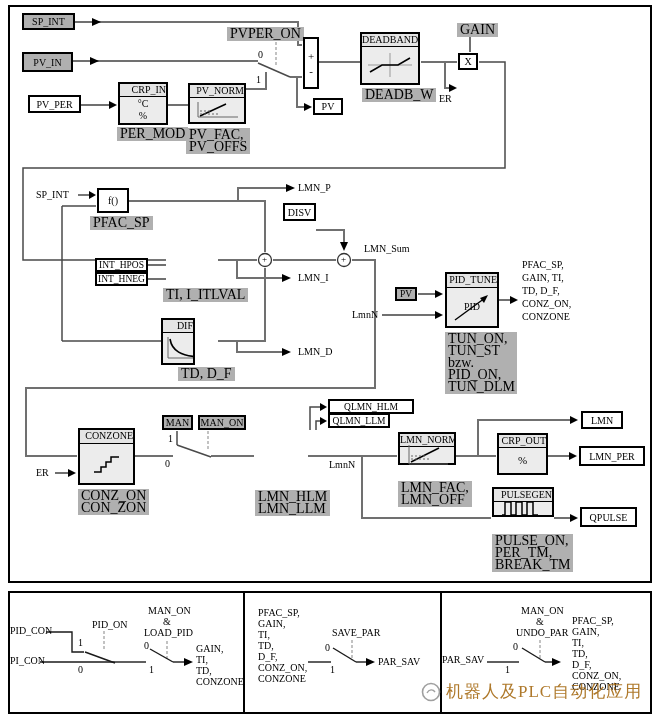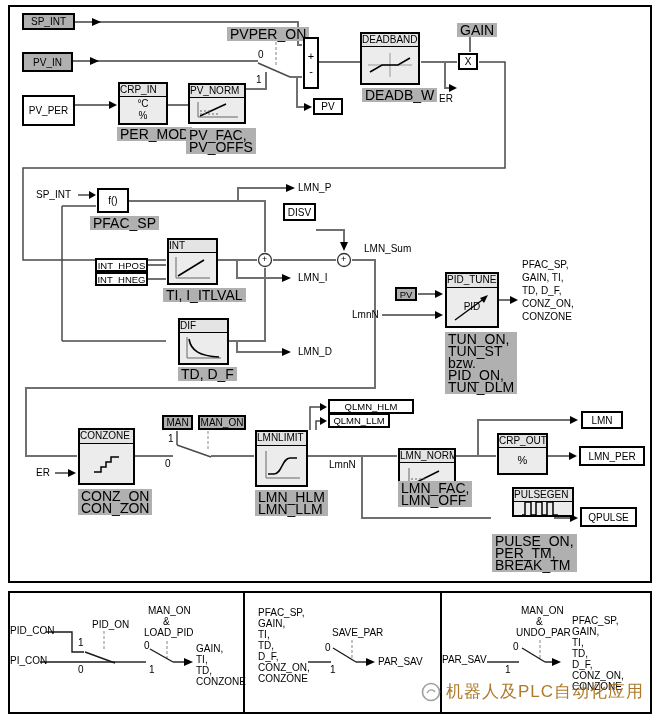--- a/index.html
+++ b/index.html
@@ -1,23 +1,23 @@
 <!DOCTYPE html>
 <html><head>
 <meta charset="utf-8">
 <style>
   html,body{margin:0;padding:0;background:#fff;}
   *{box-sizing:border-box;}
   #fig{position:relative;width:661px;height:723px;background:#fff;
-       font-family:Liberation Sans, sans-serif;color:#000;overflow:hidden;padding-left:12px;}
+       font-family:Liberation Serif, serif;color:#000;overflow:hidden;padding-left:12px;}
   .frame{position:absolute;border:2px solid #000;z-index:0;background:transparent;}
   .vdiv{position:absolute;width:2px;background:#000;z-index:0;}
   svg.overlay{position:absolute;left:0;top:0;z-index:1;}
   .blk{position:absolute;border:2px solid #000;background:#ececec;z-index:2;}
-  .blk .hd{height:13px;line-height:12px;text-align:left;font-size:10px;
+  .blk .hd{height:13px;line-height:12px;text-align:right;font-size:10px;
            border-bottom:1.5px solid #000;background:#e4e4e4;overflow:hidden;}
   .blk .bd{position:relative;display:flex;align-items:center;justify-content:center;
            width:100%;height:calc(100% - 14px);}
   .ibox{position:absolute;border:2px solid #000;background:#b0b0b0;display:flex;
         align-items:center;justify-content:center;font-size:10px;z-index:2;overflow:hidden;}
   .obox{position:absolute;border:2px solid #000;background:#fff;display:flex;
         align-items:center;justify-content:center;font-size:10px;z-index:2;overflow:hidden;}
   .glbl{position:absolute;background:#b0b0b0;font-size:14px;line-height:12px;
         padding:1px 3px;white-space:pre-line;z-index:2;}
   .tlbl{position:absolute;font-size:10px;line-height:11px;white-space:pre-line;z-index:2;}
@@ -132,21 +132,21 @@
       <polygon points="552,658 552,666 561,662"></polygon>
     </g>
     <g>
       <circle cx="265" cy="260" r="6.5" fill="#fff" stroke="#333" stroke-width="1.3"></circle>
       <circle cx="344" cy="260" r="6.5" fill="#fff" stroke="#333" stroke-width="1.3"></circle>
     </g>
   </svg>
 
   <div class="ibox" style="left:22px;top:13px;width:53px;height:17px">SP_INT</div>
   <div class="ibox" style="left:22px;top:52px;width:51px;height:20px">PV_IN</div>
-  <div class="obox" style="left:22px;top:95px;width:53px;height:31px">PV_PER</div>
+  <div class="obox" style="left:28px;top:95px;width:53px;height:18px">PV_PER</div>
 
   <div class="glbl" style="left:227px;top:27px">PVPER_ON</div>
   <div class="tlbl" style="left:258px;top:49px">0</div>
   <div class="tlbl" style="left:256px;top:74px">1</div>
 
   <div class="blk" style="left:118px;top:82px;width:50px;height:43px">
     <div class="hd">CRP_IN</div>
     <div class="bd" style="flex-direction:column;font-size:10px;line-height:12px">
       <span>°C</span>
       <span>%</span>
@@ -190,32 +190,23 @@
   <div class="tlbl" style="left:439px;top:93px">ER</div>
 
   <div class="tlbl" style="left:36px;top:189px">SP_INT</div>
   <div class="obox" style="left:97px;top:188px;width:32px;height:25px">f()</div>
   <div class="glbl" style="left:90px;top:216px">PFAC_SP</div>
   <div class="tlbl" style="left:298px;top:182px">LMN_P</div>
 
   <div class="obox sm" style="left:95px;top:258px;width:53px;height:14px">INT_HPOS</div>
   <div class="obox sm" style="left:95px;top:272px;width:53px;height:14px">INT_HNEG</div>
 
-  <div class="blk" style="left:167px;top:238px;width:51px;height:47px">
-    <div class="hd">INT</div>
-    <div class="bd">
-      <svg width="43" height="26">
-        <path d="M5,2 V23 H39" stroke="#666" stroke-width="1" fill="none"></path>
-        <path d="M7,21 L33,5" stroke="#000" stroke-width="1.6" fill="none"></path>
-      </svg>
-    </div>
-  </div>
   <div class="glbl" style="left:163px;top:288px">TI, I_ITLVAL</div>
 
-  <div class="blk" style="left:178px;top:318px;width:51px;height:47px">
+  <div class="blk" style="left:161px;top:318px;width:34px;height:47px">
     <div class="hd">DIF</div>
     <div class="bd">
       <svg width="43" height="26">
         <path d="M5,2 V23 H39" stroke="#666" stroke-width="1" fill="none"></path>
         <path d="M7,4 C9,16 18,21 37,22" stroke="#000" stroke-width="1.6" fill="none"></path>
       </svg>
     </div>
   </div>
   <div class="glbl" style="left:178px;top:367px">TD, D_F</div>
 
@@ -262,37 +253,28 @@
     </div>
   </div>
   <div class="glbl" style="left:78px;top:489px">CONZ_ON
 CON_ZON</div>
 
   <div class="ibox" style="left:162px;top:415px;width:31px;height:15px">MAN</div>
   <div class="tlbl" style="left:168px;top:433px">1</div>
   <div class="ibox" style="left:198px;top:415px;width:48px;height:15px">MAN_ON</div>
   <div class="tlbl" style="left:165px;top:458px">0</div>
 
-  <div class="blk" style="left:255px;top:430px;width:53px;height:57px">
-    <div class="hd" style="height:14px">LMNLIMIT</div>
-    <div class="bd" style="height:calc(100% - 15px)">
-      <svg width="45" height="36">
-        <path d="M7,4 V31 H41" stroke="#666" stroke-width="1" fill="none"></path>
-        <path d="M9,27 H15 C23,27 23,11 31,11 H38" stroke="#000" stroke-width="1.6" fill="none"></path>
-      </svg>
-    </div>
-  </div>
   <div class="glbl" style="left:255px;top:490px">LMN_HLM
 LMN_LLM</div>
 
   <div class="obox sm" style="left:328px;top:399px;width:86px;height:15px">QLMN_HLM</div>
   <div class="obox sm" style="left:328px;top:413px;width:62px;height:15px">QLMN_LLM</div>
   <div class="tlbl" style="left:329px;top:459px">LmnN</div>
 
-  <div class="blk" style="left:398px;top:448px;width:58px;height:47px">
+  <div class="blk" style="left:398px;top:432px;width:58px;height:33px">
     <div class="hd">LMN_NORM</div>
     <div class="bd">
       <svg width="49" height="26">
         <path d="M6,3 V22 H45" stroke="#666" stroke-width="1" fill="none"></path>
         <path d="M8,20 L36,6" stroke="#000" stroke-width="1.5" fill="none"></path>
         <path d="M8,14 H22 M8,17 H28" stroke="#666" stroke-width="1" stroke-dasharray="2,2" fill="none"></path>
       </svg>
     </div>
   </div>
   <div class="glbl" style="left:398px;top:481px">LMN_FAC,
@@ -301,21 +283,21 @@
   <div class="blk" style="left:497px;top:433px;width:51px;height:42px">
     <div class="hd">CRP_OUT</div>
     <div class="bd" style="font-size:11px">
       <span>%</span>
     </div>
   </div>
 
   <div class="obox" style="left:581px;top:411px;width:42px;height:18px">LMN</div>
   <div class="obox" style="left:579px;top:446px;width:66px;height:20px">LMN_PER</div>
 
-  <div class="blk" style="left:512px;top:487px;width:62px;height:30px">
+  <div class="blk" style="left:492px;top:487px;width:62px;height:30px">
     <div class="hd">PULSEGEN</div>
     <div class="bd">
       <svg width="53" height="24">
         <path d="M5,19 H8 V6 H14 V19 H19 V6 H25 V19 H30 V6 H36 V19 H41" stroke="#000" stroke-width="1.5" fill="none"></path>
       </svg>
     </div>
   </div>
   <div class="glbl" style="left:492px;top:534px">PULSE_ON,
 PER_TM,
 BREAK_TM</div>

